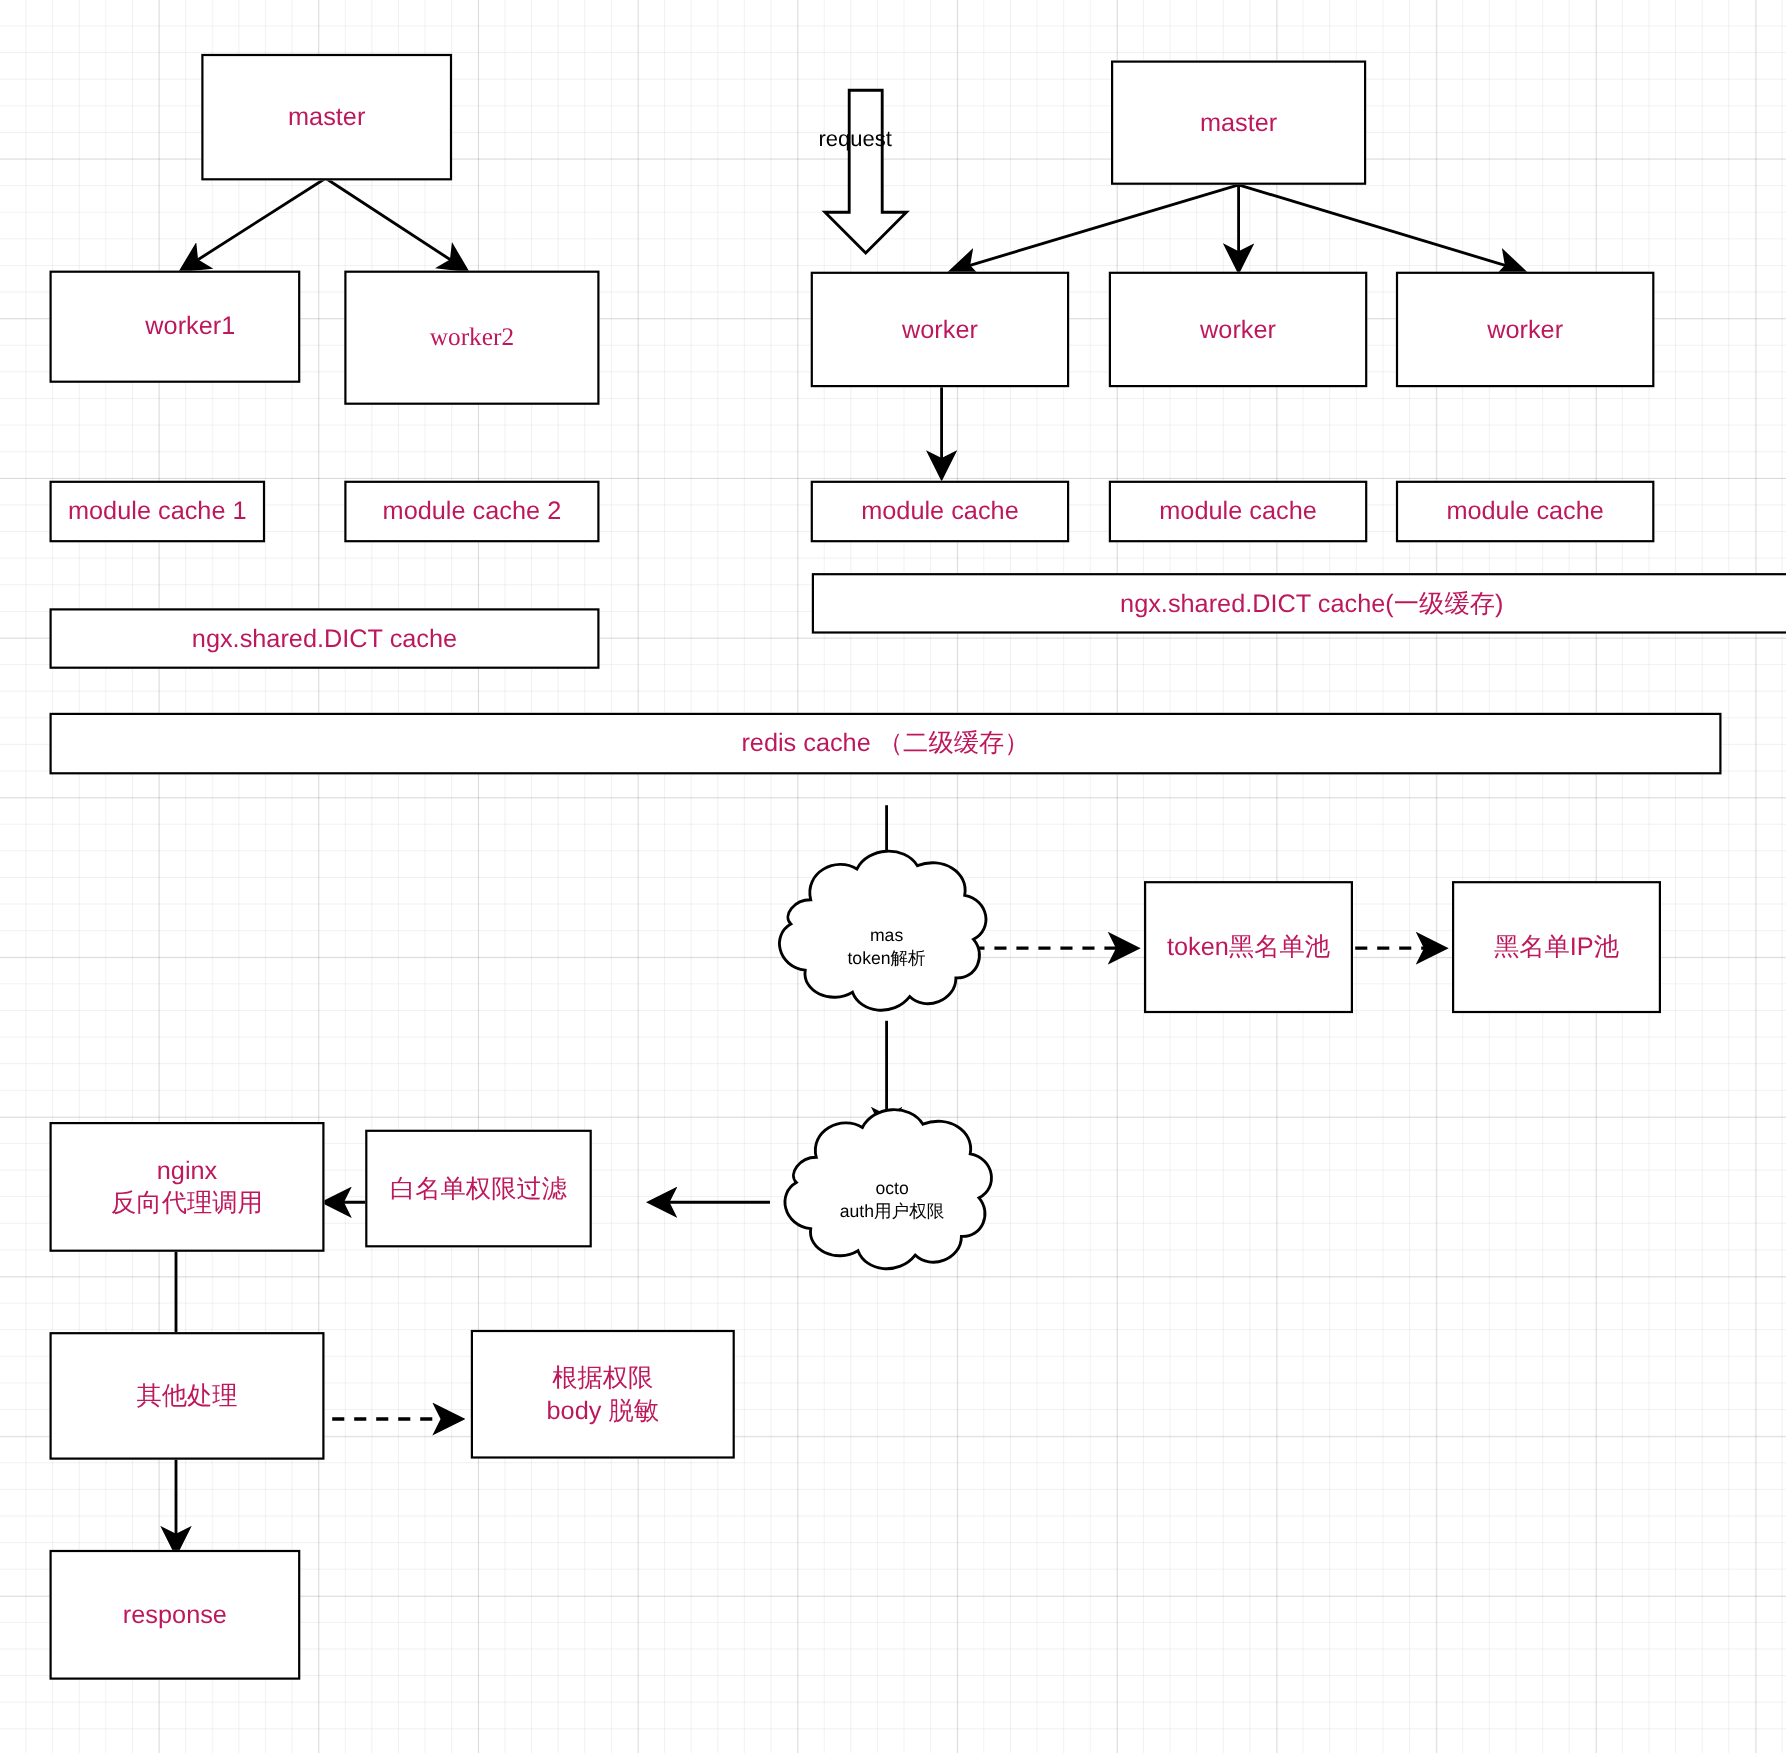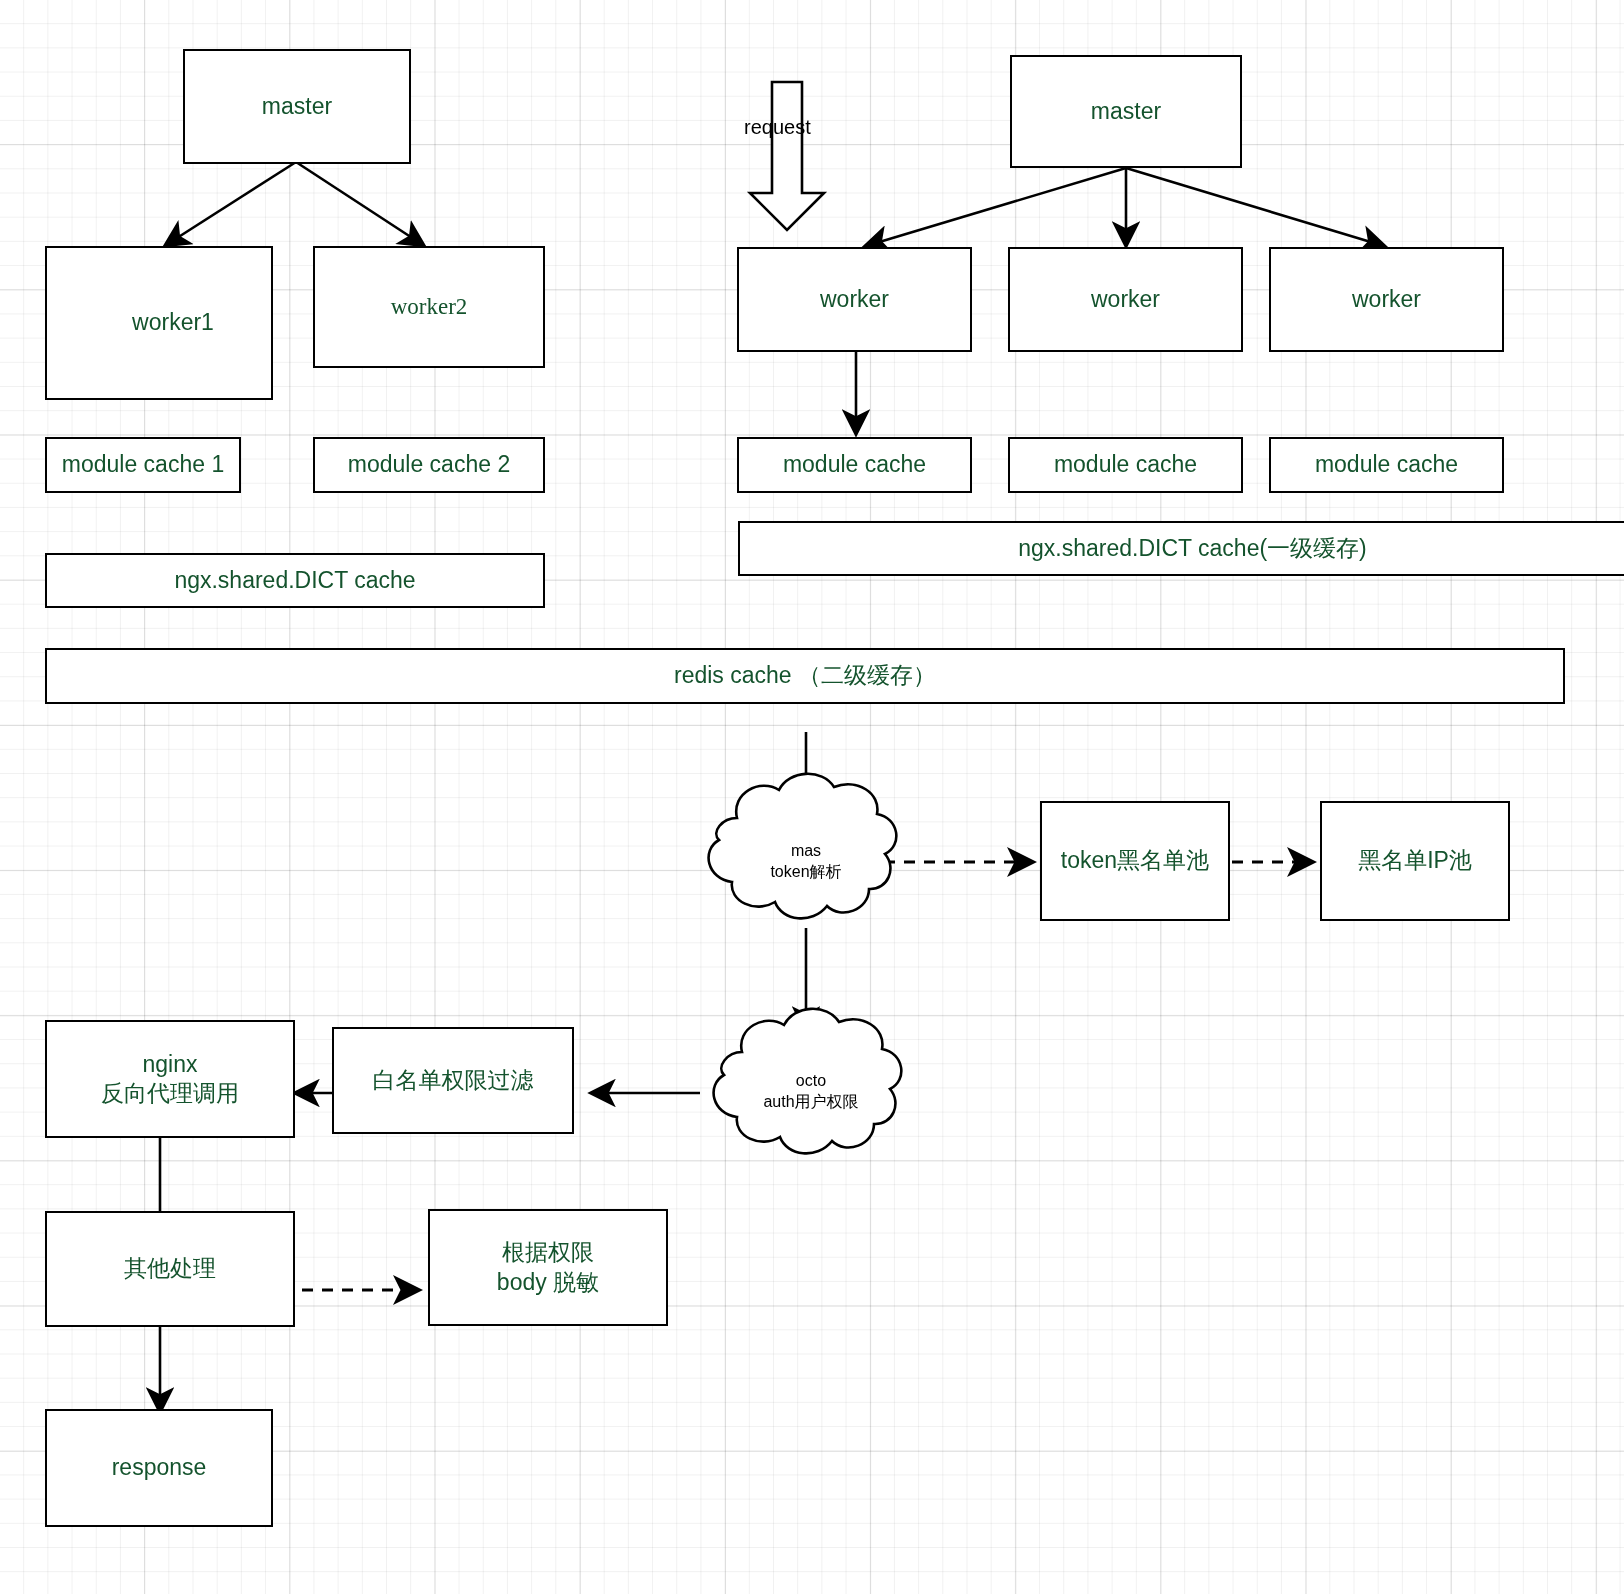--- a/index.html
+++ b/index.html
@@ -20,21 +20,21 @@
     background-position:-1px -1px, -1px -1px, -1px -1px, -1px -1px;
   }
   svg.layer{position:absolute;left:0;top:0;width:1624px;height:1594px;overflow:visible;}
   .box{
     position:absolute;
     background:#fff;
     border:2.5px solid #000;
     box-sizing:border-box;
     display:flex;align-items:center;justify-content:center;
     text-align:center;
-    color:#14532d;
+    color:#be185d;
     line-height:1.28;
     white-space:pre-line;
     z-index:3;
   }
   .f23{font-size:23px;}
   .cloud-label{
     position:absolute;z-index:4;color:#000;font-size:16px;
     text-align:center;line-height:1.3;white-space:pre-line;
     display:flex;align-items:center;justify-content:center;
     pointer-events:none;
@@ -99,21 +99,21 @@
 
     <path d="M742,1052 C736,1028 765,1013 784,1025 C794,1005 827,1003 839,1022
              C862,1013 886,1028 882,1049 C904,1053 908,1080 890,1089
              C902,1103 893,1125 874,1124 C874,1145 846,1155 832,1141
              C817,1160 787,1156 780,1137 C760,1149 734,1136 737,1117
              C712,1114 706,1085 724,1075 C716,1067 727,1052 742,1052 Z" fill="#fff" stroke="#000" stroke-width="2.6"></path>
   </svg>
 
   <div class="box f23" style="left:183px;top:49px;width:228px;height:115px;">master</div>
 
-  <div class="box f23" style="left:45px;top:246px;width:228px;height:154px;padding-left:28px;">worker1</div>
+  <div class="box f23" style="left:45px;top:246px;width:228px;height:102px;padding-left:28px;">worker1</div>
   <div class="box f23" style="left:313px;top:246px;width:232px;height:122px;font-family:Liberation Serif, serif;">worker2</div>
 
   <div class="box f23" style="left:45px;top:437px;width:196px;height:56px;">module cache 1</div>
   <div class="box f23" style="left:313px;top:437px;width:232px;height:56px;">module cache 2</div>
 
   <div class="box f23" style="left:45px;top:553px;width:500px;height:55px;">ngx.shared.DICT cache</div>
 
   <div class="req-label" style="left:744px;top:116px;">request</div>
 
   <div class="box f23" style="left:1010px;top:55px;width:232px;height:113px;">master</div>
@@ -133,21 +133,21 @@
   <div class="cloud-label" style="left:706px;top:822px;width:200px;height:80px;">mas
 token解析</div>
   <div class="cloud-label" style="left:711px;top:1052px;width:200px;height:80px;">octo
 auth用户权限</div>
 
   <div class="box f23" style="left:1040px;top:801px;width:190px;height:120px;">token黑名单池</div>
   <div class="box f23" style="left:1320px;top:801px;width:190px;height:120px;">黑名单IP池</div>
 
   <div class="box f23" style="left:45px;top:1020px;width:250px;height:118px;">nginx
 反向代理调用</div>
-  <div class="box f23" style="left:332px;top:1027px;width:242px;height:107px;">白名单权限过滤</div>
+  <div class="box f23" style="left:332px;top:1027px;width:206px;height:107px;">白名单权限过滤</div>
 
   <div class="box f23" style="left:45px;top:1211px;width:250px;height:116px;">其他处理</div>
   <div class="box f23" style="left:428px;top:1209px;width:240px;height:117px;">根据权限
 body 脱敏</div>
 
   <div class="box f23" style="left:45px;top:1409px;width:228px;height:118px;">response</div>
 
 </div>
 
 </body></html>

